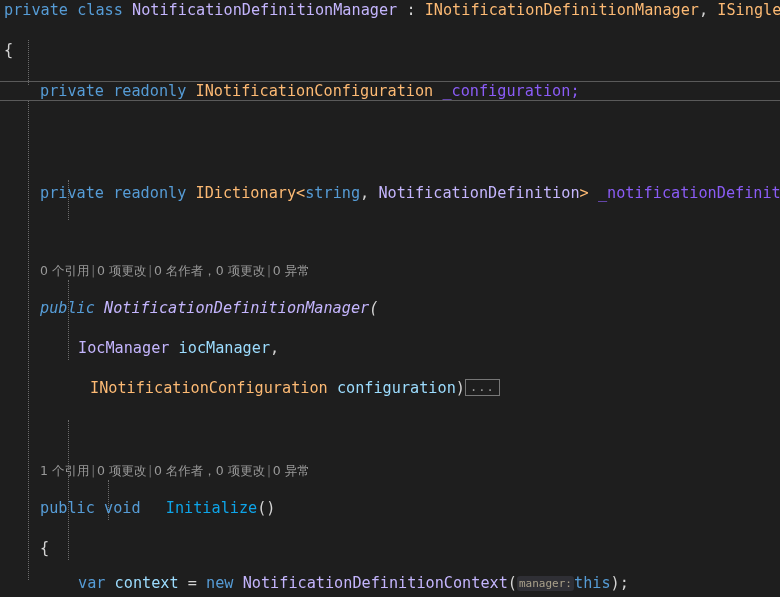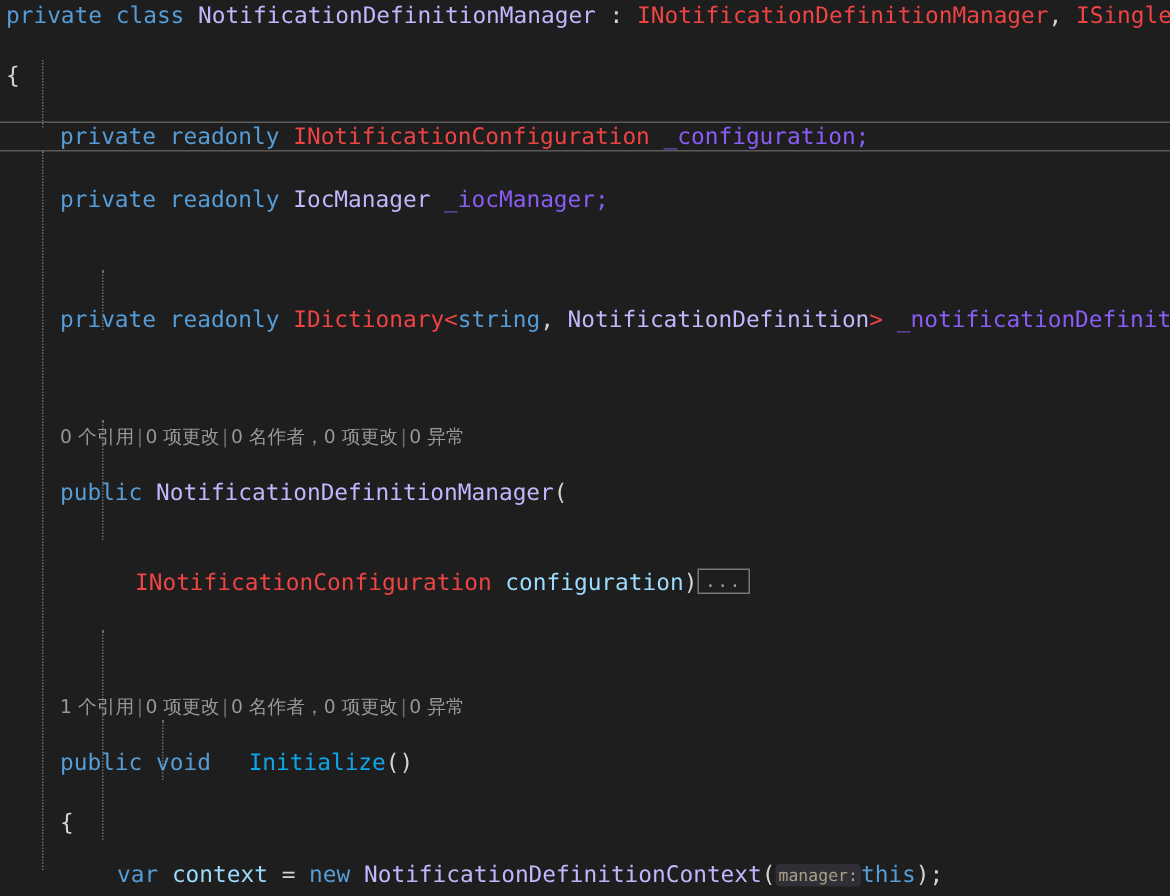--- a/index.html
+++ b/index.html
@@ -51,21 +51,21 @@
   .code-text {
     position: absolute;
     left: 0;
     top: 0;
     padding-left: 4px;
   }
 
   
   .kw        { color: #569cd6; }   
   .type      { color: #c4b5fd; }   
-  .iface     { color: #ef4444; }   
+  .iface     { color: #fdba74; }   
   .ident     { color: #8b5cf6; }   
   .param     { color: #9cdcfe; }   
   .method    { color: #0ea5e9; margin-left: 16px; }   
   .punct     { color: #d4d4d4; }
   .op        { color: #d4d4d4; }
 
   
   .hint {
     background: #2f2f35;
     color: #a9a08a;
@@ -131,40 +131,40 @@
     </div>
 
     <div class="line" style="top:20px;">
       <span class="code-text"><span class="punct">{</span></span>
     </div>
 
     <div class="line current" style="top:41px;">
       <span class="code-text" style="padding-left:40px;"><span class="kw">private</span> <span class="kw">readonly</span> <span class="iface">INotificationConfiguration</span> <span class="ident">_configuration;</span></span>
     </div>
 
-    <div class="line" style="top:63px;">
-      <span class="code-text" style="padding-left:40px;"><span class="kw">private</span> <span class="kw">readonly</span> <span class="type">IocManager</span> <span class="ident">_iocManager;</span></span>
-    </div>
 
     <div class="line" style="top:83px;"></div>
 
     <div class="line" style="top:103px;">
       <span class="code-text" style="padding-left:40px;"><span class="kw">private</span> <span class="kw">readonly</span> <span class="iface">IDictionary&lt;</span><span class="kw">string</span><span class="punct">, </span><span class="type">NotificationDefinition</span><span class="iface">&gt;</span> <span class="ident">_notificationDefiniti</span></span>
     </div>
 
     <div class="line" style="top:123px;"></div>
 
     <div class="line codelens" style="top:140px;">
       <span class="code-text" style="padding-left:40px;"><span class="cl">0 个引用</span><span class="sep">|</span><span class="cl">0 项更改</span><span class="sep">|</span><span class="cl">0 名作者，0 项更改</span><span class="sep">|</span><span class="cl">0 异常</span></span>
     </div>
 
-    <div class="line" style="top:158px;">
+    <div class="line" style="top:158px;font-style:italic;">
       <span class="code-text" style="padding-left:40px;"><span class="kw">public</span> <span class="type">NotificationDefinitionManager</span><span class="punct">(</span></span>
     </div>
 
+    <div class="line" style="top:178px;">
+      <span class="code-text" style="padding-left:78px;"><span class="type">IocManager</span> <span class="param">iocManager</span><span class="punct">,</span></span>
+    </div>
 
     <div class="line" style="top:198px;">
       <span class="code-text" style="padding-left:90px;"><span class="iface">INotificationConfiguration</span> <span class="param">configuration</span><span class="punct">)</span><span class="collapsed">...</span></span>
     </div>
 
     <div class="line" style="top:218px;"></div>
 
     <div class="line codelens" style="top:240px;">
       <span class="code-text" style="padding-left:40px;"><span class="cl">1 个引用</span><span class="sep">|</span><span class="cl">0 项更改</span><span class="sep">|</span><span class="cl">0 名作者，0 项更改</span><span class="sep">|</span><span class="cl">0 异常</span></span>
     </div>

